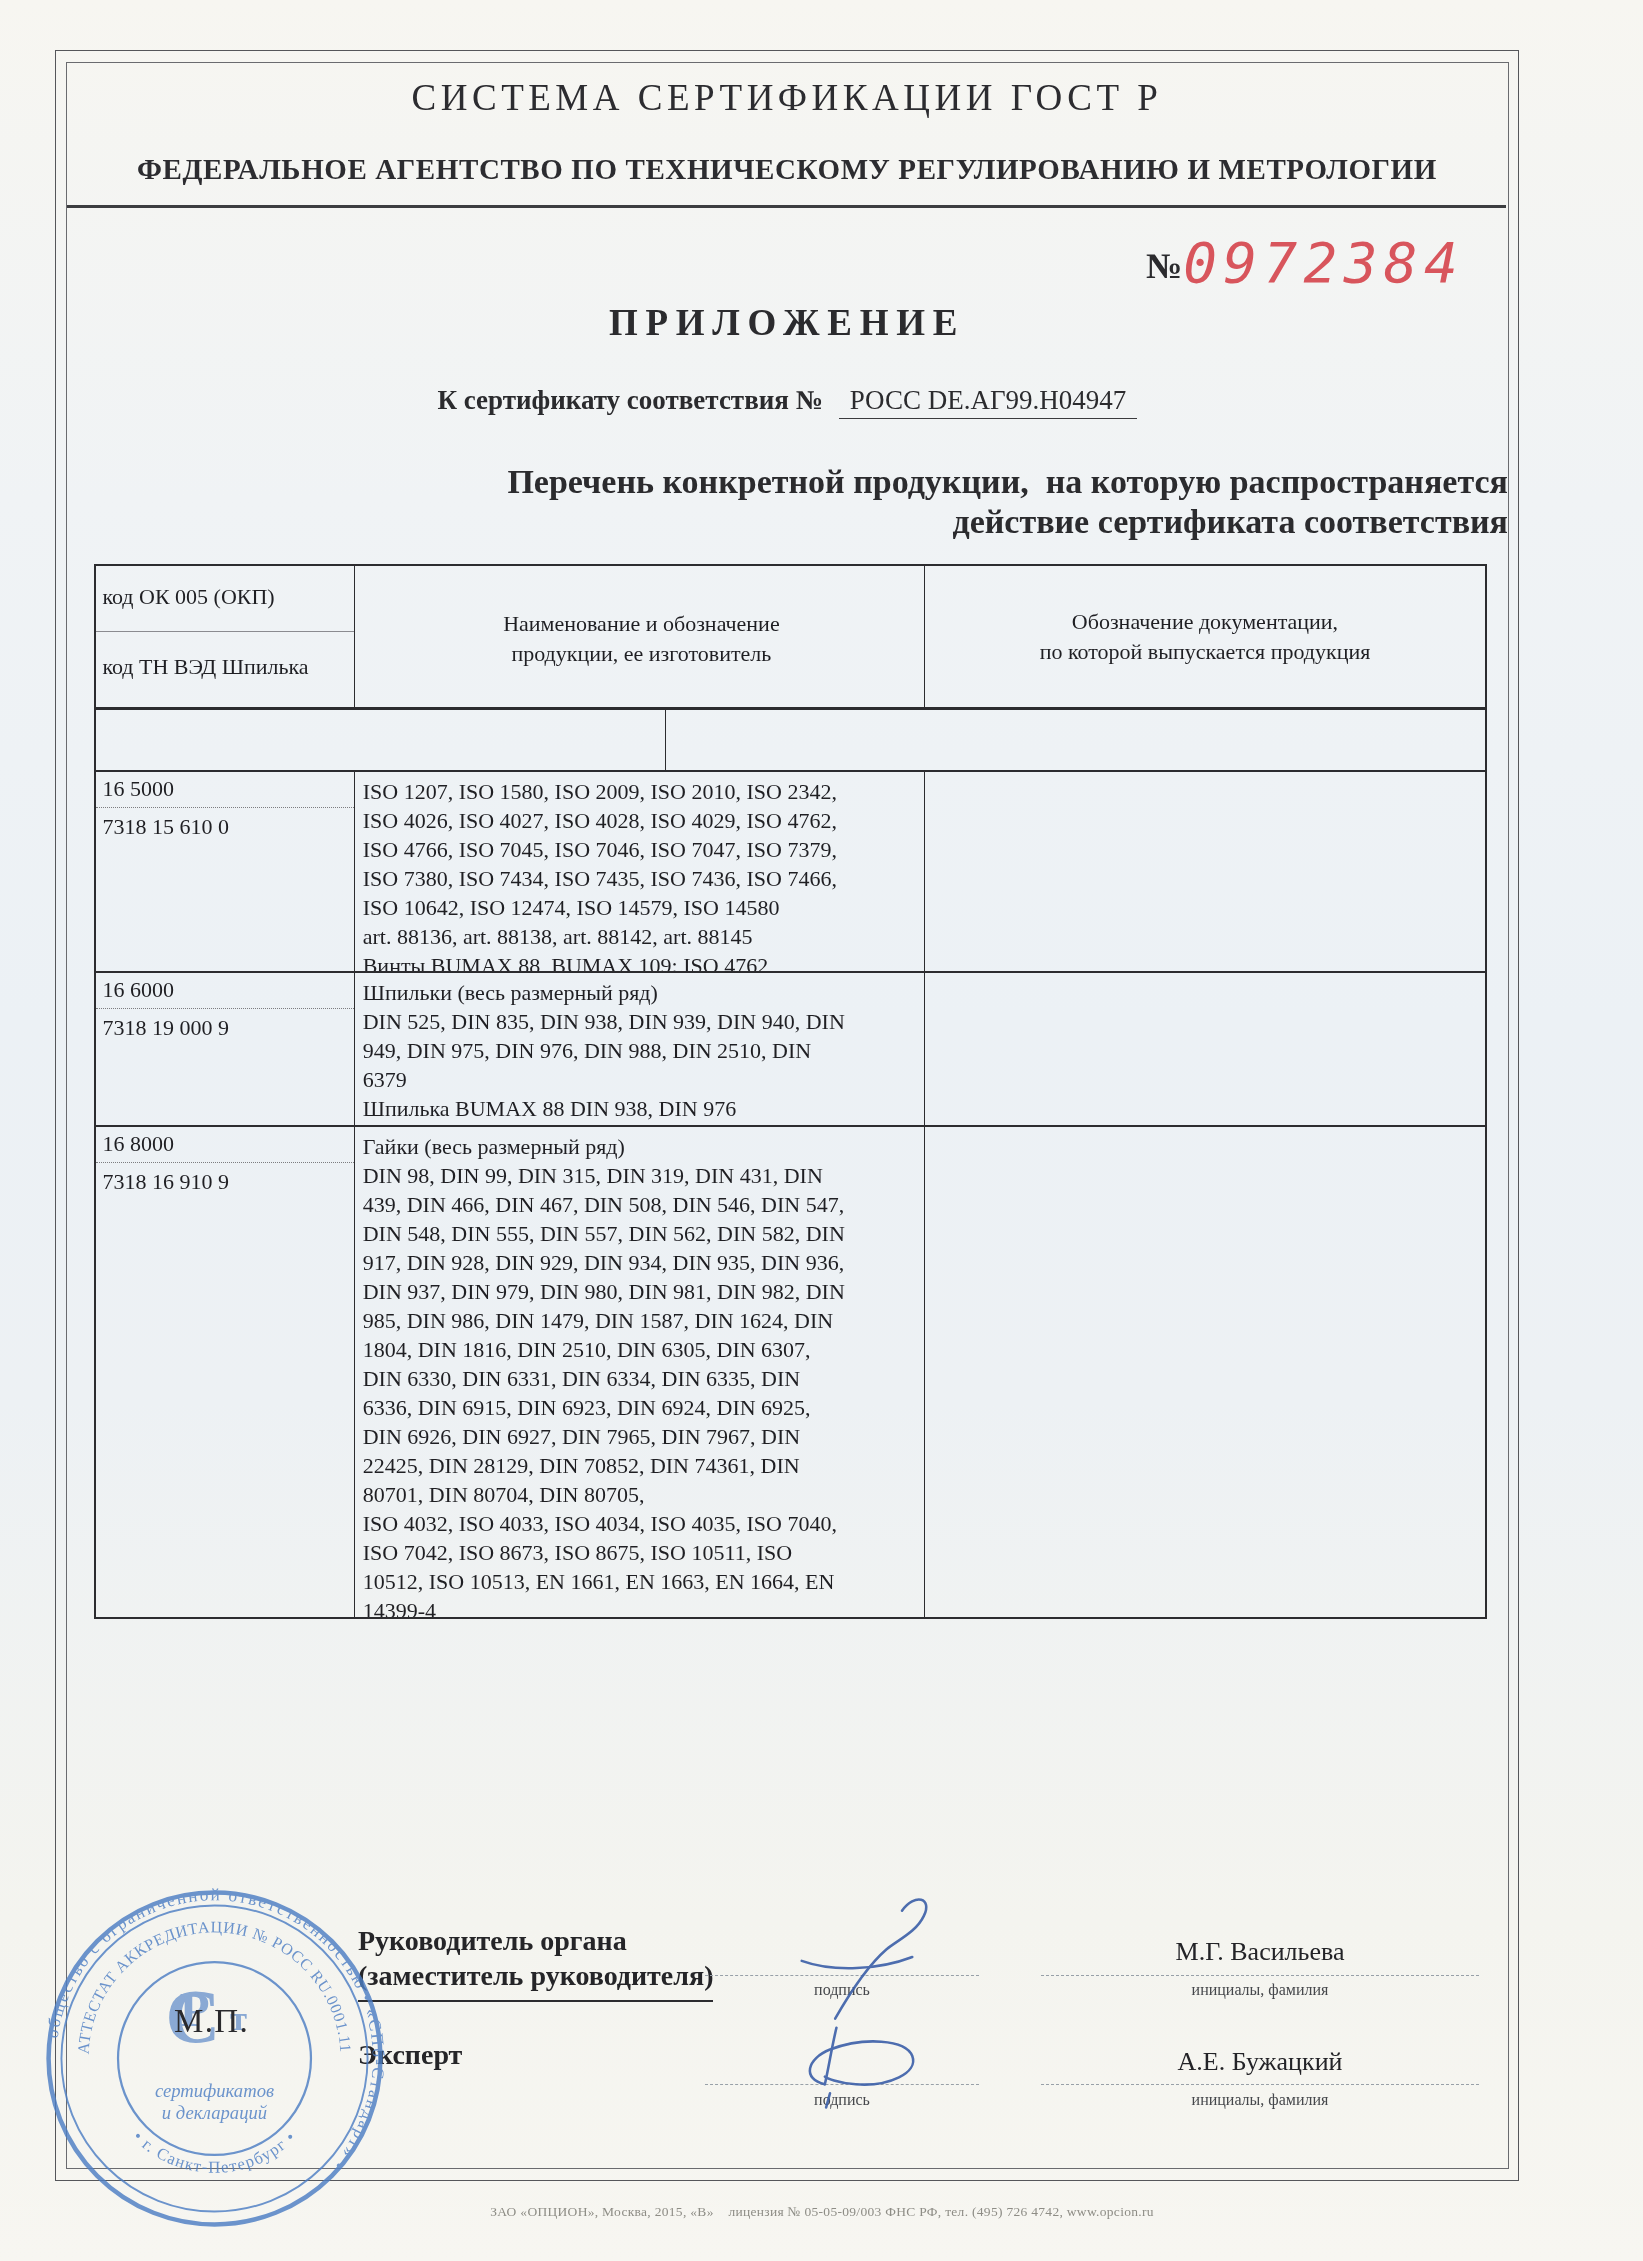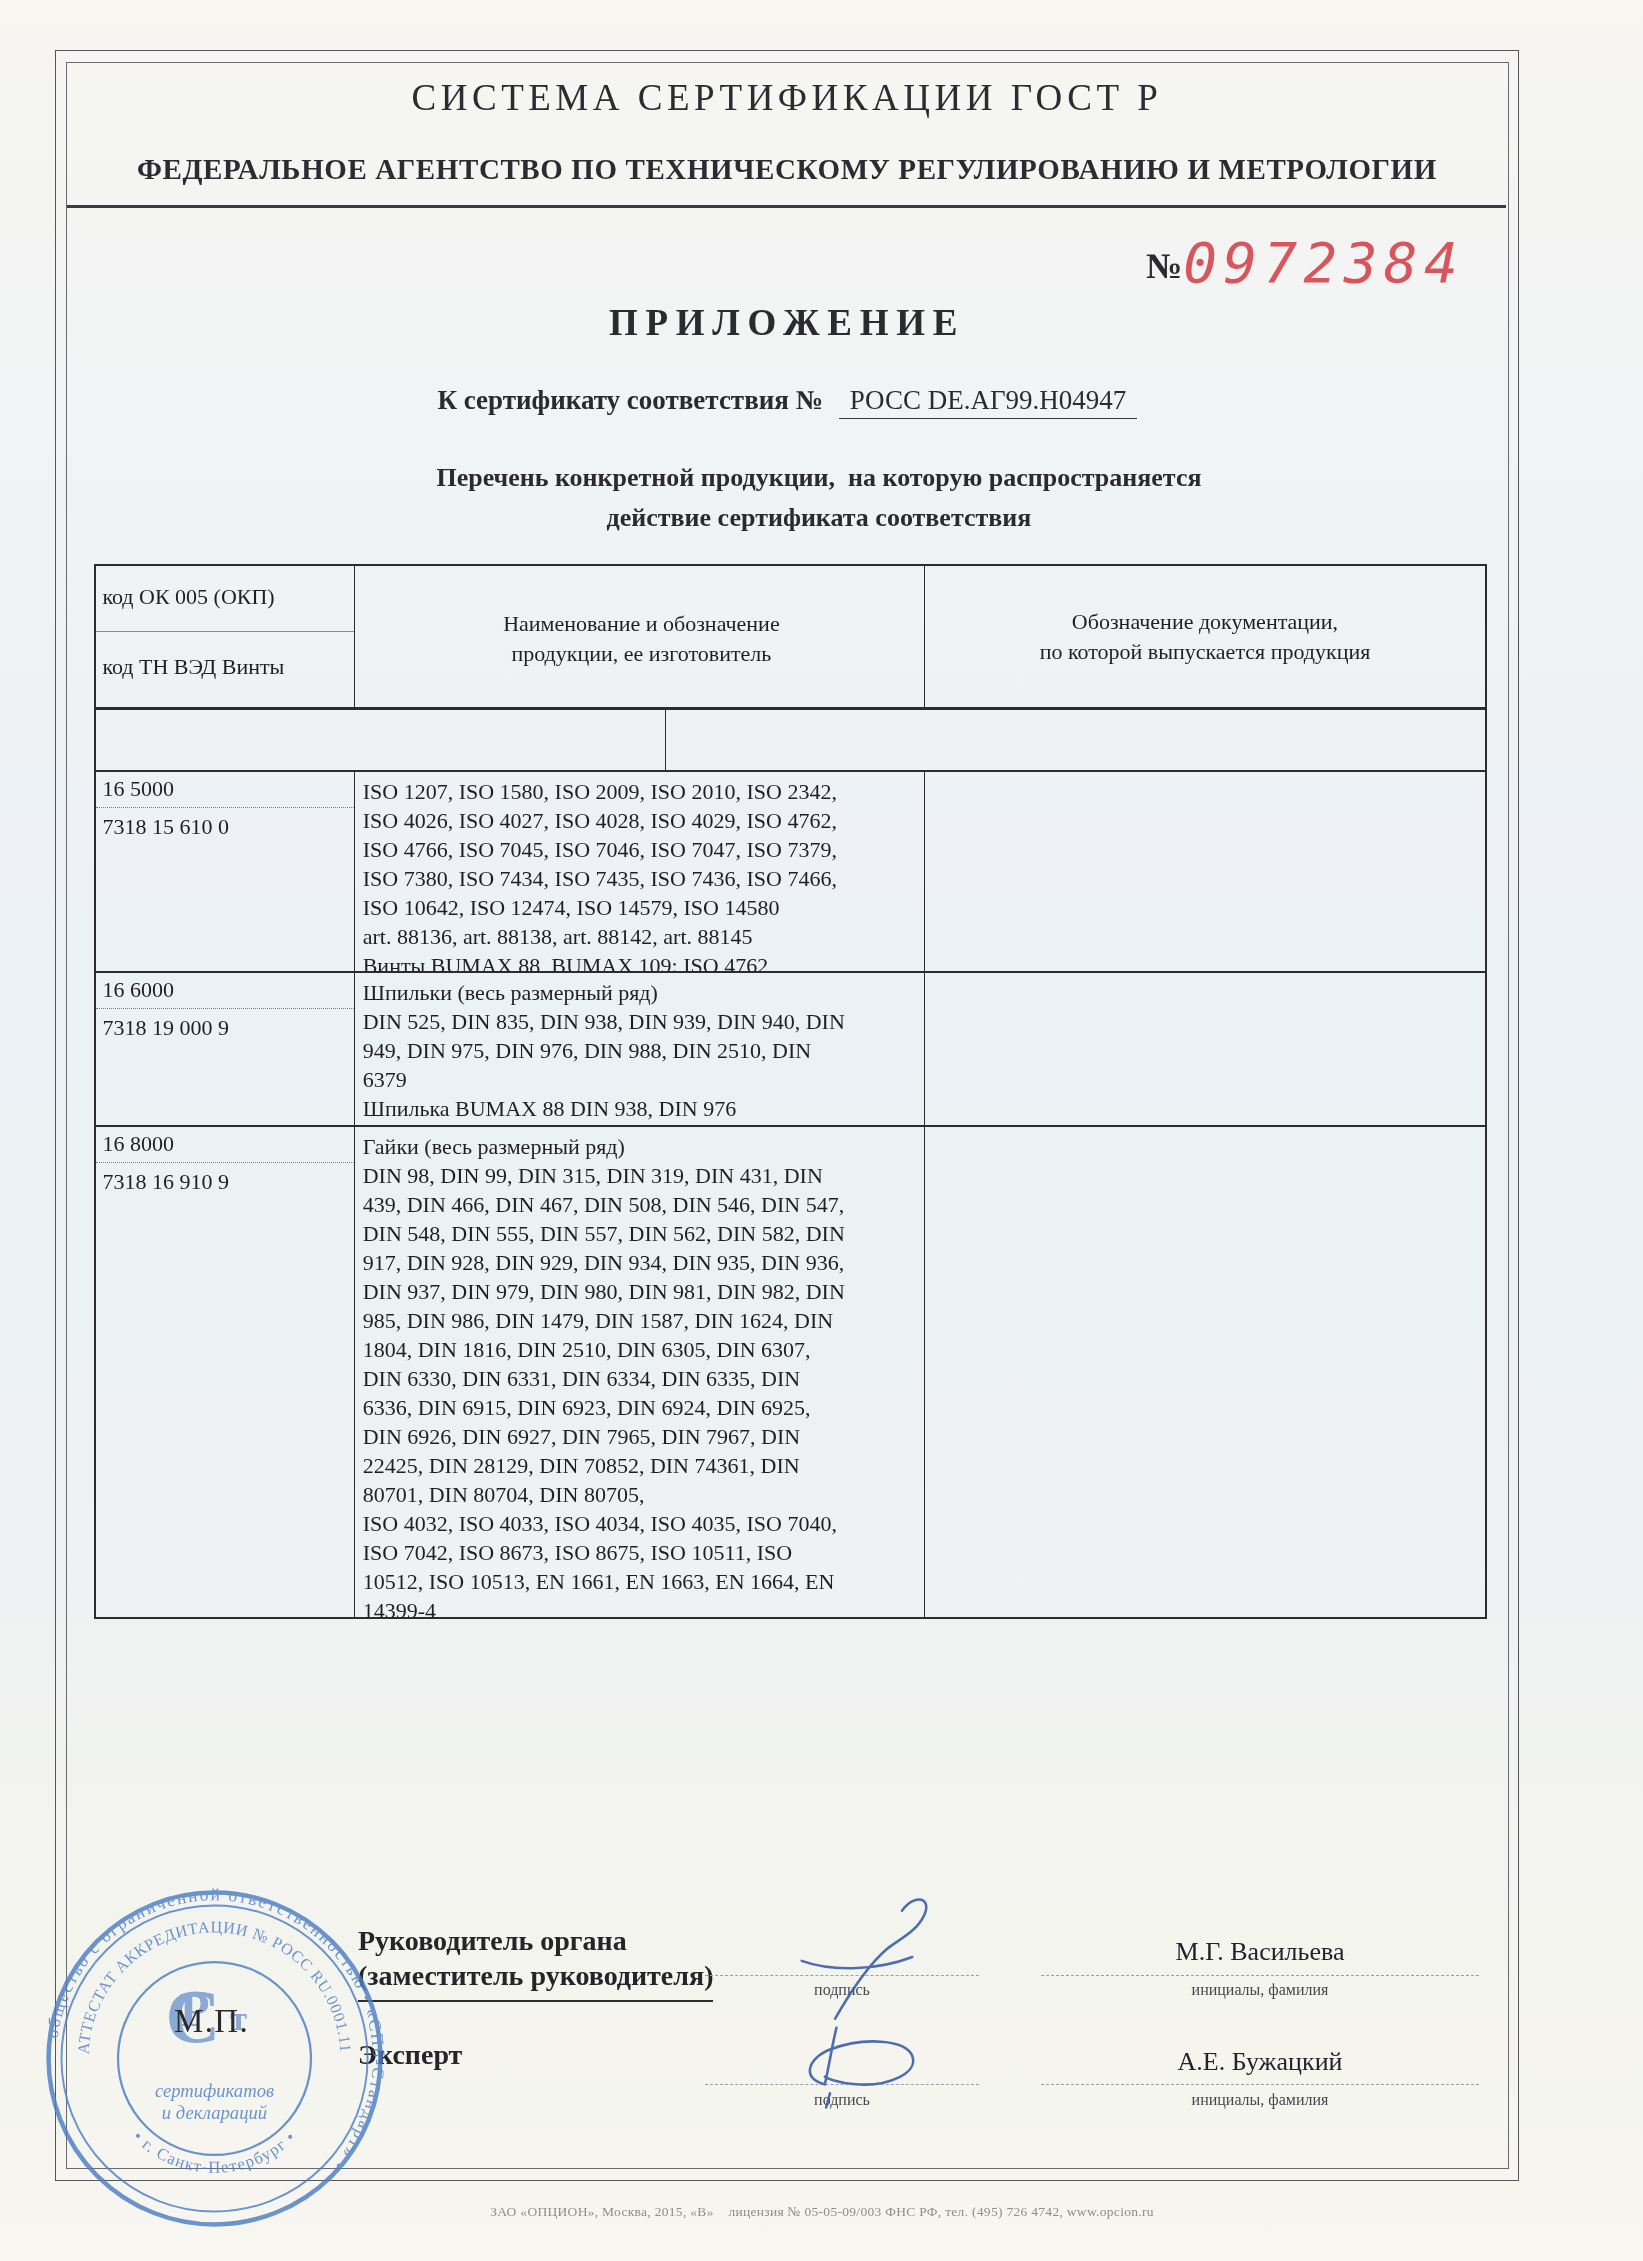--- a/index.html
+++ b/index.html
@@ -15,21 +15,21 @@
           font-size:29px;font-weight:bold;letter-spacing:0.6px;color:#2c2c30;}
   .numblock{position:absolute;left:1146px;top:230px;white-space:nowrap;}
   .numblock .no{font-size:36px;font-weight:bold;color:#2b2b2e;vertical-align:baseline;}
   .numblock .digits{font-family:"DejaVu Sans Mono",monospace;font-size:56px;color:#d8555c;
                     letter-spacing:6.4px;margin-left:1px;vertical-align:-3.9px;font-style:italic;}
   .appendix{position:absolute;left:66px;top:301px;width:1442px;text-align:center;
             font-size:37px;font-weight:bold;letter-spacing:7.7px;color:#2b2b2e;}
   .certline{position:absolute;left:66px;top:385px;width:1442px;text-align:center;font-size:27px;color:#2b2b2e;}
   .certline .lbl{font-weight:bold;}
   .certline .val{margin-left:16.7px;border-bottom:1.9px solid #3b3b3e;padding:0 10.3px 2.6px 10.3px;text-align:right;}
-  .subtitle{position:absolute;left:66px;width:1442px;text-align:center;font-size:26px;font-weight:bold;color:#2b2b2e;white-space:pre-wrap;margin-left:32px;}
+  .subtitle{position:absolute;left:66px;width:1442px;text-align:right;font-size:34px;font-weight:bold;color:#2b2b2e;white-space:pre-wrap;}
   .st1{top:463px;} .st2{top:503px;}
 
   
   .tbl{position:absolute;left:94px;top:564px;width:1393px;border:2.6px solid #2c2c2f;box-sizing:border-box;
        color:#1f1f23;font-size:22px;}
   .trow{display:flex;box-sizing:border-box;overflow:hidden;}
   .trow + .trow{border-top:2.6px solid #2c2c2f;}
   .th{height:142px;border-bottom:1.3px solid #2c2c2f;}
   .r1{height:62px;} .r2{height:201px;} .r3{height:154px;} .r4{height:492px;}
   .c1{width:259px;box-sizing:border-box;border-right:1.9px solid #2c2c2f;padding:3.9px 6.4px 0 6.4px;}
@@ -86,21 +86,21 @@
   </div>
 
   <div class="subtitle st1">Перечень конкретной продукции,  на которую распространяется</div>
   <div class="subtitle st2">действие сертификата соответствия</div>
 
   <div class="tbl">
     <div class="trow th">
       <div class="c1 hc1">
         <div>код ОК 005 (ОКП)</div>
         <div class="hdiv"></div>
-        <div>код ТН ВЭД Винты</div>
+        <div>код ТН ВЭД Шпилька</div>
       </div>
       <div class="c2 hcent">Наименование и обозначение
 продукции, ее изготовитель</div>
       <div class="c3 hcent">Обозначение документации,
 по которой выпускается продукция</div>
     </div>
 
     <div class="trow r1">
       <div class="c2 preline"></div>
       <div class="c3"></div>

